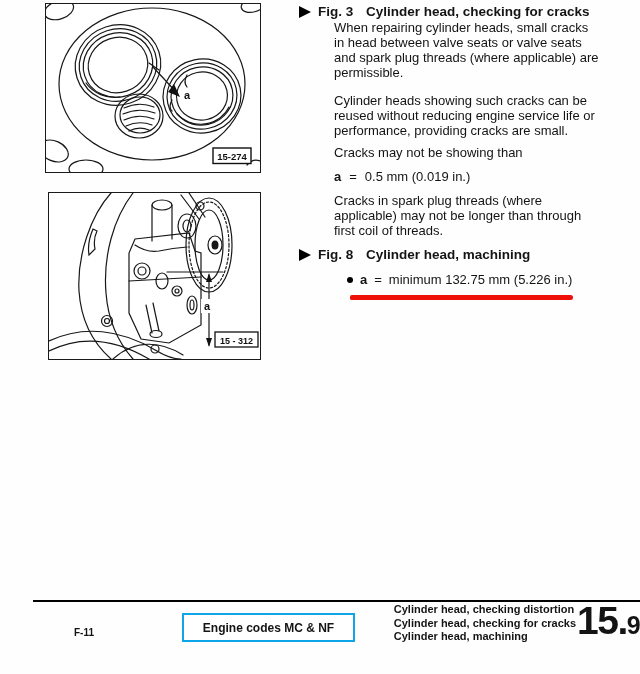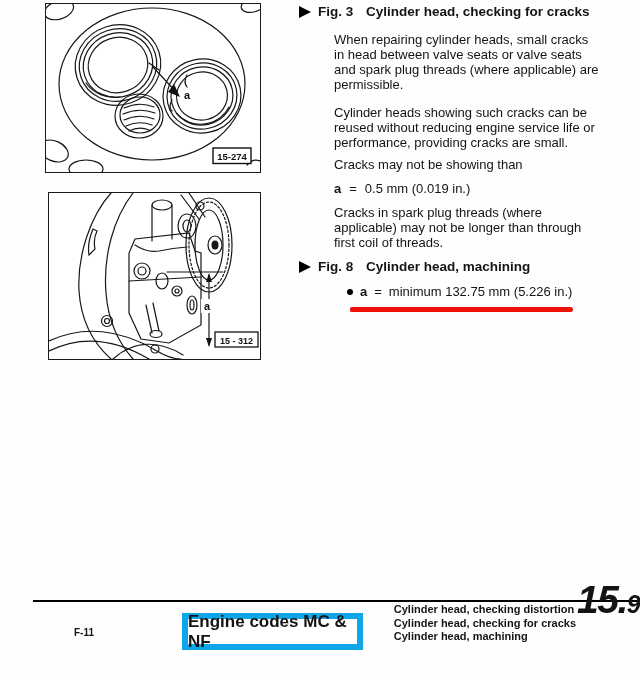--- a/index.html
+++ b/index.html
@@ -17,41 +17,41 @@
   
   .column { position:absolute; left:267px; top:4px; width:345px; }
   .fig-heading { display:flex; align-items:flex-start; font-weight:bold;
                  font-size:13.5px; line-height:16px;padding-left:32px; }
   .tri { width:0; height:0; border-left:12px solid #000;
          border-top:6.5px solid transparent; border-bottom:6.5px solid transparent;
          margin-top:1.5px; flex:none; }
   .fig-num { margin-left:7px; width:48px; flex:none; }
   .fig-body { margin-left:67px; font-size:13px; line-height:15px; }
   .para { white-space:pre-line; margin:0; }
-  .mt12 { margin-top:12px; } .mt13 { margin-top:13px; }
+  .mt12 { margin-top:0; } .mt13 { margin-top:13px; }
   .mt9  { margin-top:9px; }  .mt7  { margin-top:7px; }
   .spec-line { display:flex; gap:8px; }
   .spec-sym { font-weight:bold; }
   .bullet-line { display:flex; align-items:center; gap:7px; margin-left:80px;
                  font-size:13px; line-height:15px; }
   .dot { width:6px; height:6px; border-radius:50%; background:#000; flex:none; }
   .red-underline { margin-left:83px; margin-top:8px; width:223px; height:5px;
                    background:#ee1108; border-radius:3px 4px 4px 3px; }
 
   
   .footer-rule { position:absolute; left:33px; top:600px; width:607px; height:2px; background:#000; }
   .doc-ref  { position:absolute; left:74px; top:627px; font-size:10px; font-weight:bold; }
   .codes-box { position:absolute; left:182px; top:613px; width:169px; height:25px;
-               border:6px solid #0ea5e9; display:flex; align-items:center; justify-content:center;
-               font-weight:bold; font-size:17px; background:#fff; }
+               border:2px solid #0ea5e9; display:flex; align-items:center; justify-content:center;
+               font-weight:bold; font-size:12px; background:#fff; }
   .topics { position:absolute; right:64px; top:603px; text-align:left;
             font-weight:bold; font-size:11px; line-height:13.5px; }
   .topics div { white-space:nowrap; }
-  .page-num { position:absolute; left:577px; top:579px; font-weight:bold;
-              letter-spacing:-1.5px; white-space:nowrap;font-style:italic; }
+  .page-num { position:absolute; left:577px; top:600px; font-weight:bold;
+              letter-spacing:-1.5px; white-space:nowrap; }
   .page-num .major { font-size:39px; line-height:42px; }
   .page-num .minor { font-size:25px; letter-spacing:-0.5px; }
 
   
   .lineart { fill:none; stroke:#171717; stroke-width:1.2; stroke-linecap:round; }
   .lbl { font-family:"Liberation Sans", sans-serif; font-weight:bold; fill:#111; }
 </style>
 </head>
 <body>
 

